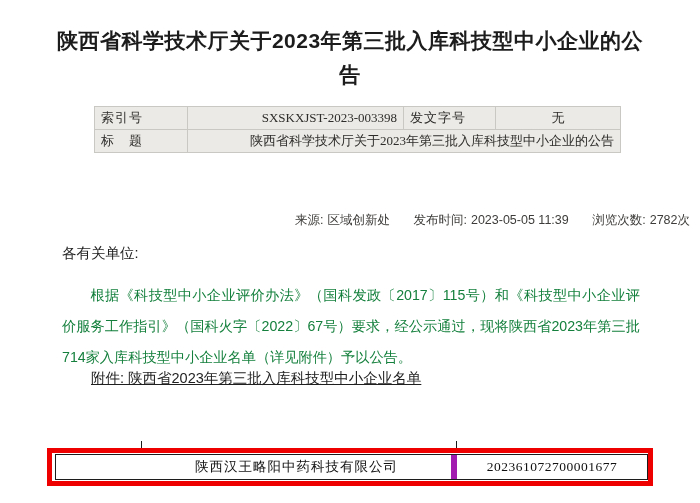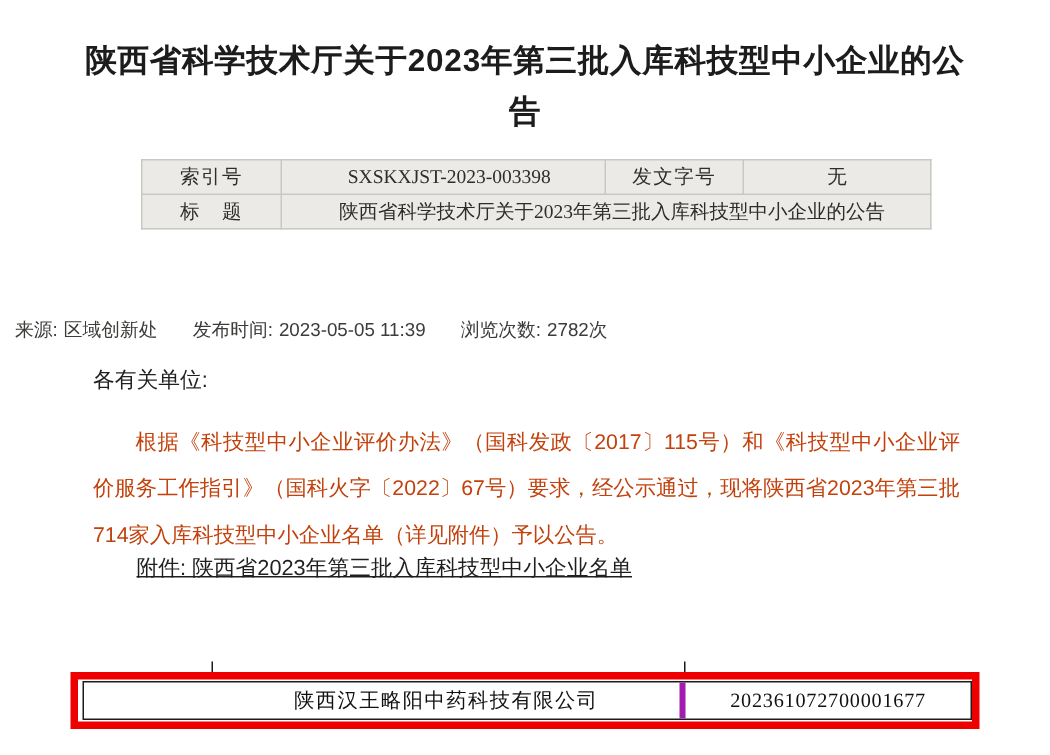--- a/index.html
+++ b/index.html
@@ -17,38 +17,38 @@
   .meta-table-wrap{position:absolute;top:106px;left:94px;}
   table.meta{
     border-collapse:collapse;table-layout:fixed;width:526px;
     font-family:"Liberation Serif", serif;font-size:13px;color:#2e2d2b;
     background:#eceae6;
   }
   table.meta td{
     border:1px solid #c9c8c3;height:22px;padding:0 6px;
     white-space:nowrap;overflow:hidden;
   }
-  table.meta td.lbl{text-align:center;letter-spacing:1px;}
-  table.meta td.val{text-align:center;padding-left:14px;}
+  table.meta td.lbl{text-align:left;letter-spacing:1px;}
+  table.meta td.val{text-align:right;padding-left:14px;}
   table.meta td.cen{text-align:center;}
   
   .source-line{
-    position:absolute;top:212px;left:0;width:700px;text-align:left;
+    position:absolute;top:212px;left:0;width:700px;text-align:right;
     font-size:12.5px;color:#3d3c3a;
   }
   .source-line .seg{margin:0 10px;}
   .source-line .lab{margin-right:4px;}
   
   .salutation{
     position:absolute;top:244px;left:62px;
     font-size:14.5px;color:#1f1f1f;font-weight:500;
   }
   .paragraph{
     position:absolute;top:280px;left:62px;width:578px;
-    font-size:14.2px;line-height:31px;color:#c2410c;font-weight:500;
+    font-size:14.2px;line-height:31px;color:#15803d;font-weight:500;
     text-indent:2em;text-align:justify;
   }
   .attachment{
     position:absolute;top:369px;left:62px;width:578px;
     font-size:14.5px;color:#1f1f1f;font-weight:500;text-indent:2em;text-decoration:underline;
   }
   
   .grid-stub{position:absolute;width:1px;height:8px;background:#1a1a1a;top:441px;}
   .stub-1{left:141px;}
   .stub-2{left:456px;}
@@ -59,21 +59,21 @@
   .row-table{
     position:absolute;left:55px;top:454px;width:593px;height:26px;
     display:flex;background:#fff;border:1px solid #1c1c1c;box-sizing:border-box;
     font-family:"Liberation Serif", serif;font-size:13.5px;color:#111;
   }
   .row-table .cell{
     display:flex;align-items:center;justify-content:center;
     box-sizing:border-box;white-space:nowrap;overflow:hidden;
   }
   .cell-index{width:86px;border-right:3px solid #404040;margin-top:32px;}
-  .cell-company{width:315px;border-right:4px solid #a21caf;letter-spacing:1px;}
+  .cell-company{width:315px;border-right:6px solid #a21caf;letter-spacing:1px;}
   .cell-code{flex:1;letter-spacing:0.5px;}
 </style>
 </head>
 <body>
 
 <div class="doc-title">陕西省科学技术厅关于2023年第三批入库科技型中小企业的公告</div>
 
 <div class="meta-table-wrap">
   <table class="meta">
     <colgroup>

